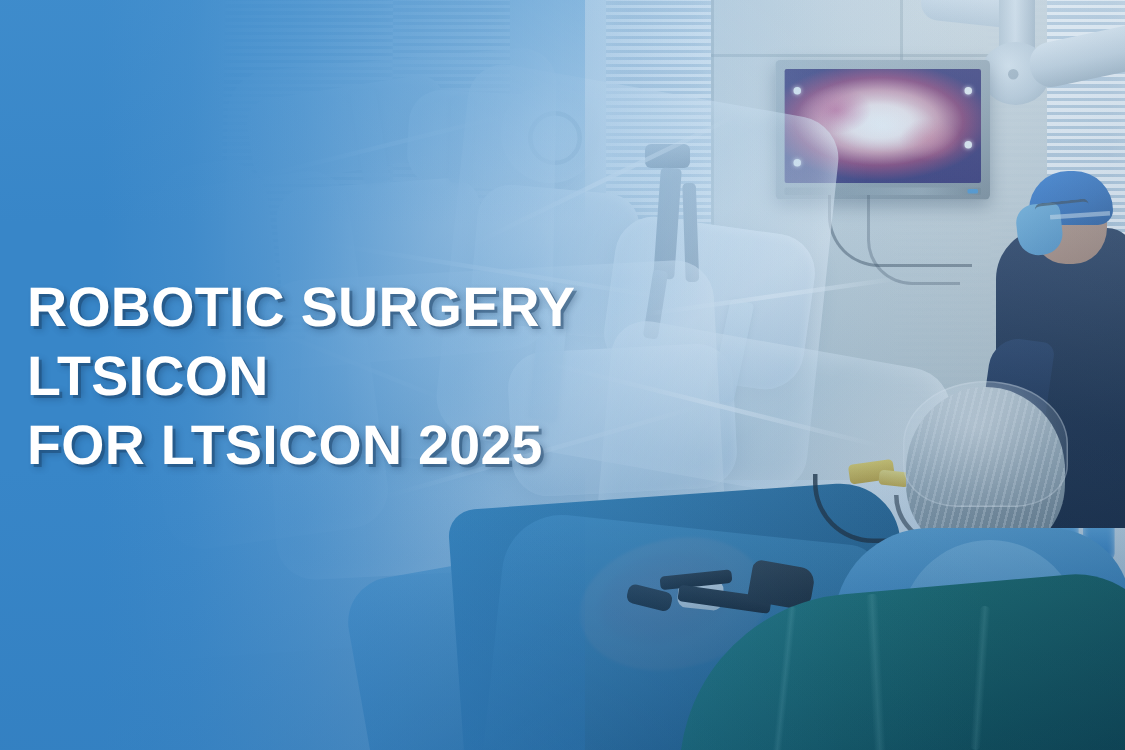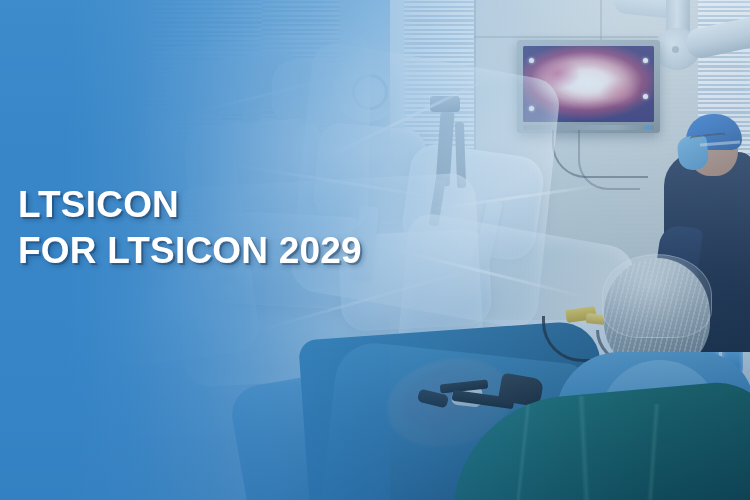--- a/index.html
+++ b/index.html
@@ -604,17 +604,18 @@
     <div class="haze"></div>
     <div class="cool-grade"></div>
   </div>
 
   <div class="brand-overlay">
     <div class="fade"></div>
     <div class="fade-v"></div>
   </div>
 
   <div class="headline">
+    <span class="line">ROBOTIC SURGERY</span>
     <span class="line">LTSICON</span>
-    <span class="line">FOR LTSICON 2029</span>
+    <span class="line">FOR LTSICON 2025</span>
   </div>
 
 </div>
 
 </body></html>

